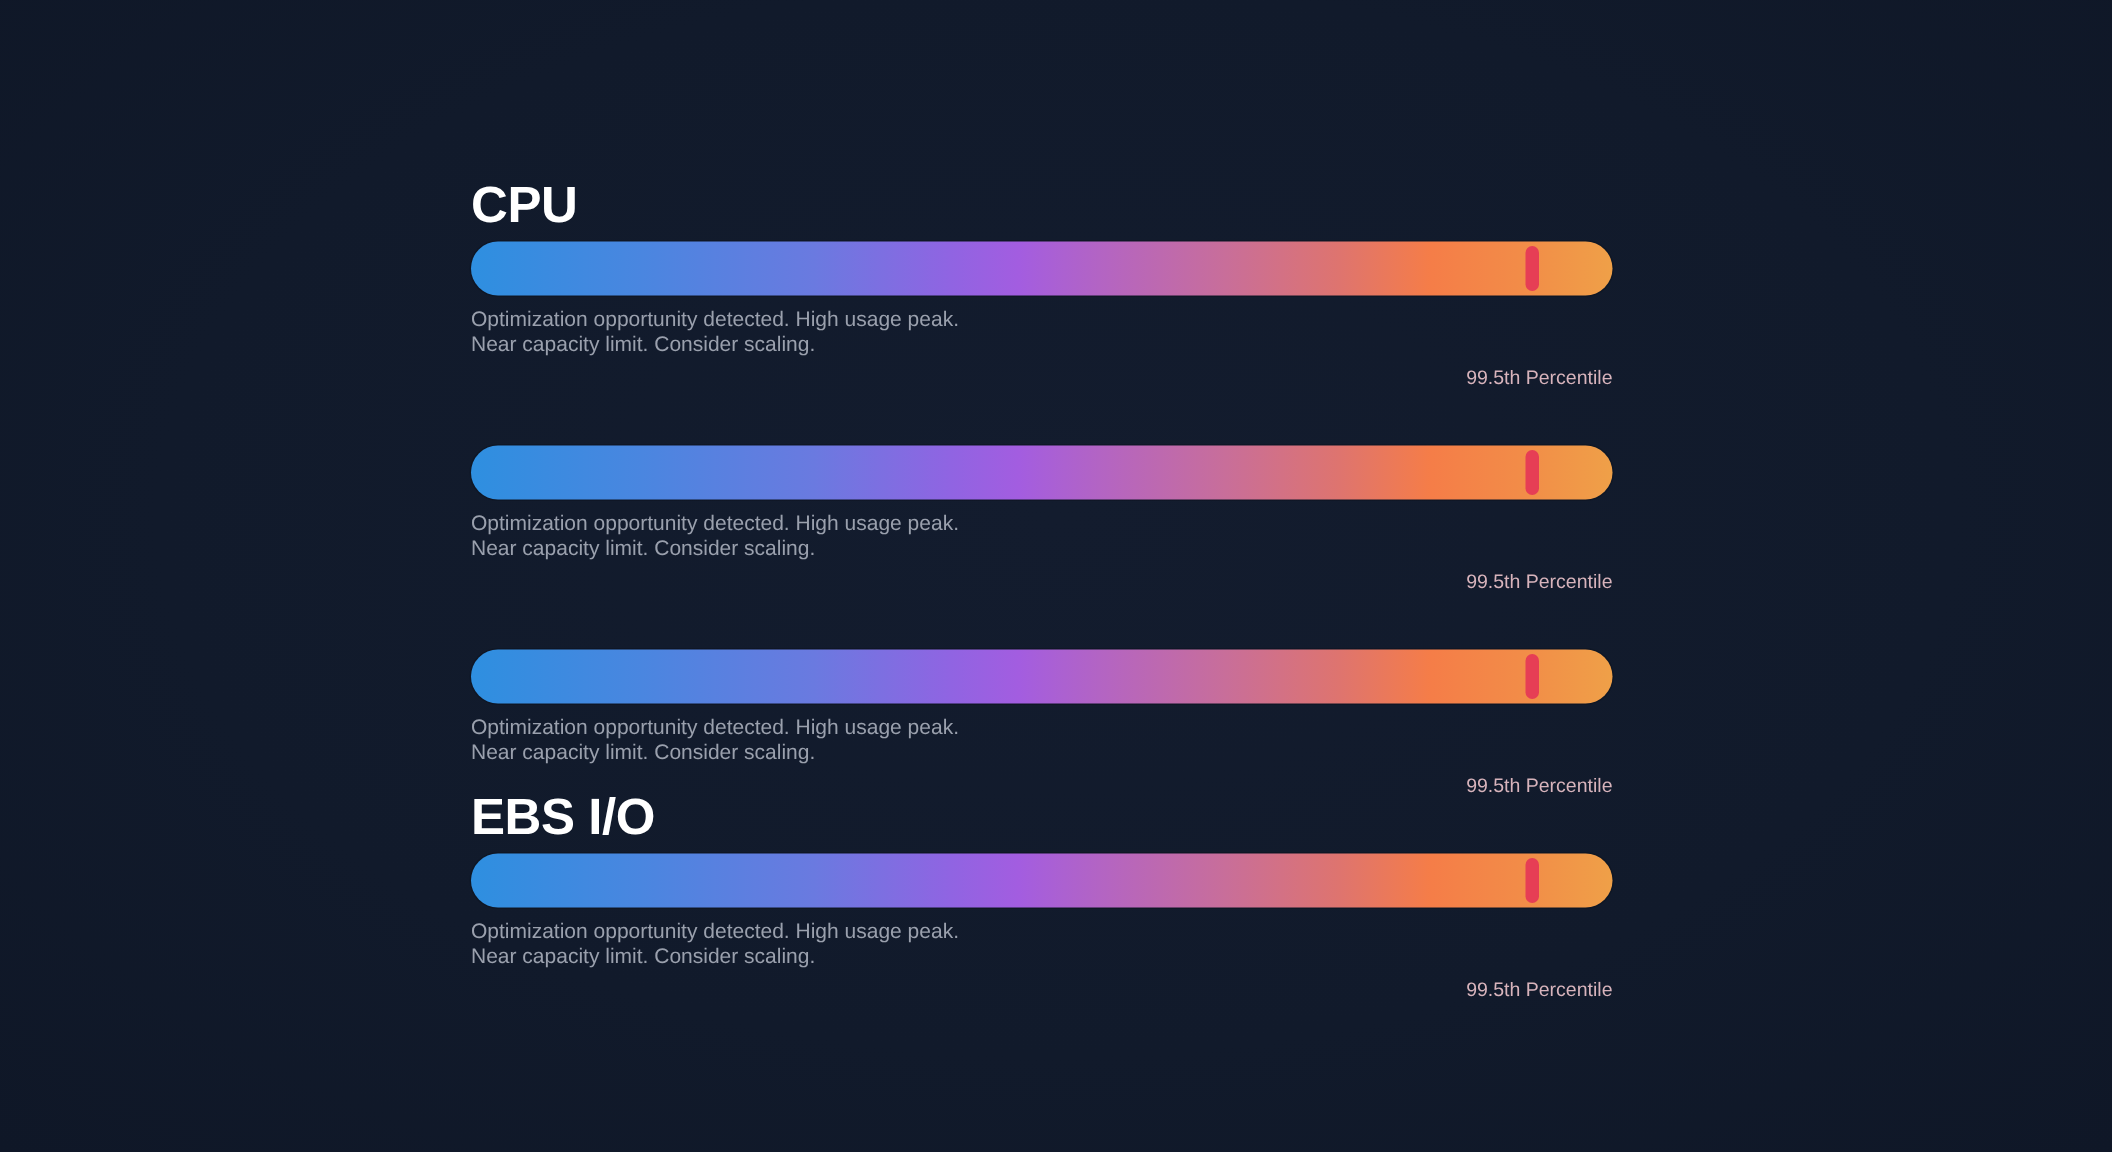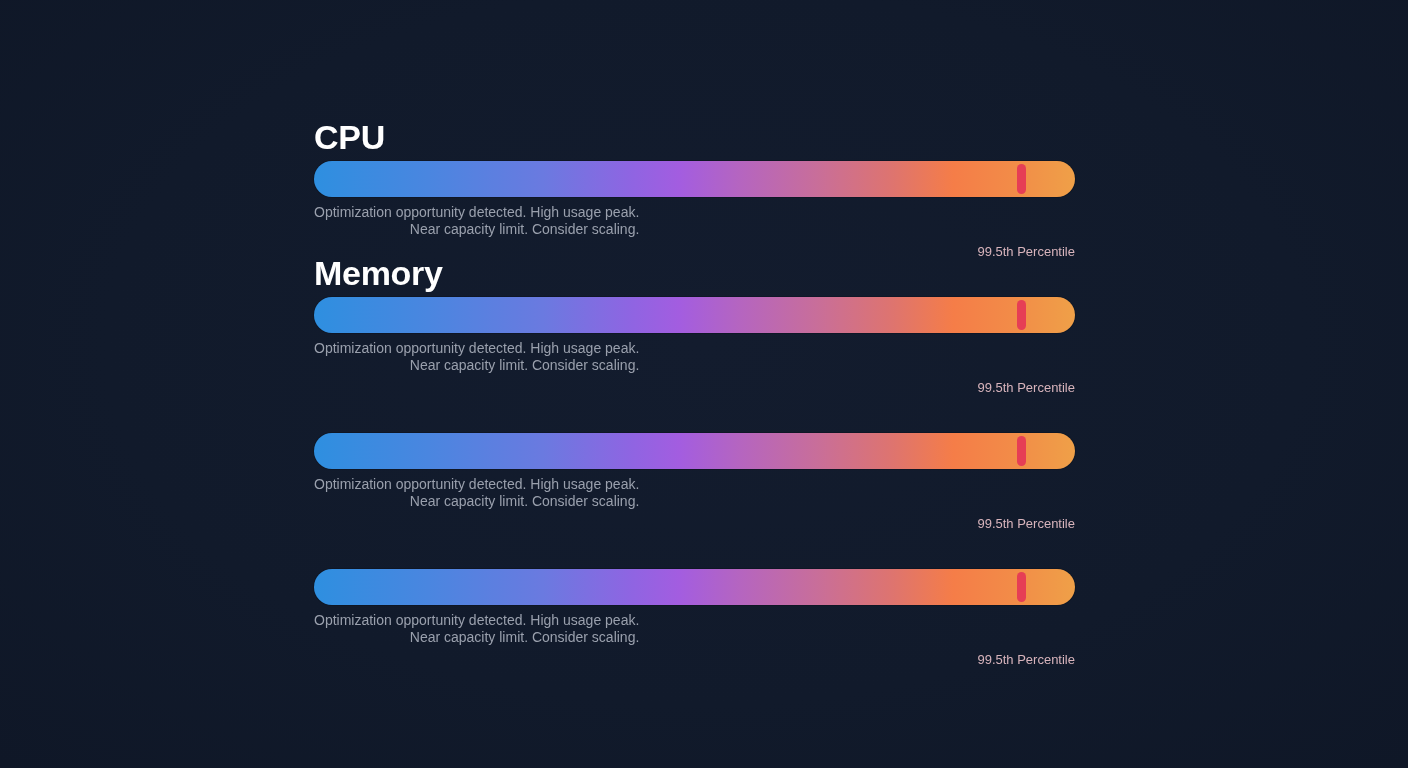--- a/index.html
+++ b/index.html
@@ -15,21 +15,20 @@
       position: relative;
       width: 1408px;
       height: 768px;
       background: radial-gradient(ellipse at 50% 45%, #131c2e 0%, #111a2b 60%, #0f1727 100%);
     }
     .metric {
       position: absolute;
       left: 314px;
       width: 761px;
       height: 130px;
-      text-align: right;
     }
     .metric-title {
       position: absolute;
       left: 0;
       top: 0;
       margin: 0;
       font-size: 34px;
       line-height: 36px;
       font-weight: 700;
       color: #ffffff;
@@ -95,21 +94,20 @@
       <div class="bar-marker" style="left: 703.23px;"></div>
     </div>
     <div class="desc">
       <div>Optimization opportunity detected. High usage peak.</div>
       <div>Near capacity limit. Consider scaling.</div>
     </div>
     <div class="percentile">99.5th Percentile</div>
   </section>
 
   <section class="metric" style="top:255px;">
-    <h2 class="metric-title">Memory</h2>
     <div class="bar-track">
       <div class="bar-marker" style="left: 703.23px;"></div>
     </div>
     <div class="desc">
       <div>Optimization opportunity detected. High usage peak.</div>
       <div>Near capacity limit. Consider scaling.</div>
     </div>
     <div class="percentile">99.5th Percentile</div>
   </section>
 
@@ -118,20 +116,21 @@
       <div class="bar-marker" style="left: 703.23px;"></div>
     </div>
     <div class="desc">
       <div>Optimization opportunity detected. High usage peak.</div>
       <div>Near capacity limit. Consider scaling.</div>
     </div>
     <div class="percentile">99.5th Percentile</div>
   </section>
 
   <section class="metric" style="top:527px;">
+    <h2 class="metric-title">EBS I/O</h2>
     <div class="bar-track">
       <div class="bar-marker" style="left: 703.23px;"></div>
     </div>
     <div class="desc">
       <div>Optimization opportunity detected. High usage peak.</div>
       <div>Near capacity limit. Consider scaling.</div>
     </div>
     <div class="percentile">99.5th Percentile</div>
   </section>
 

